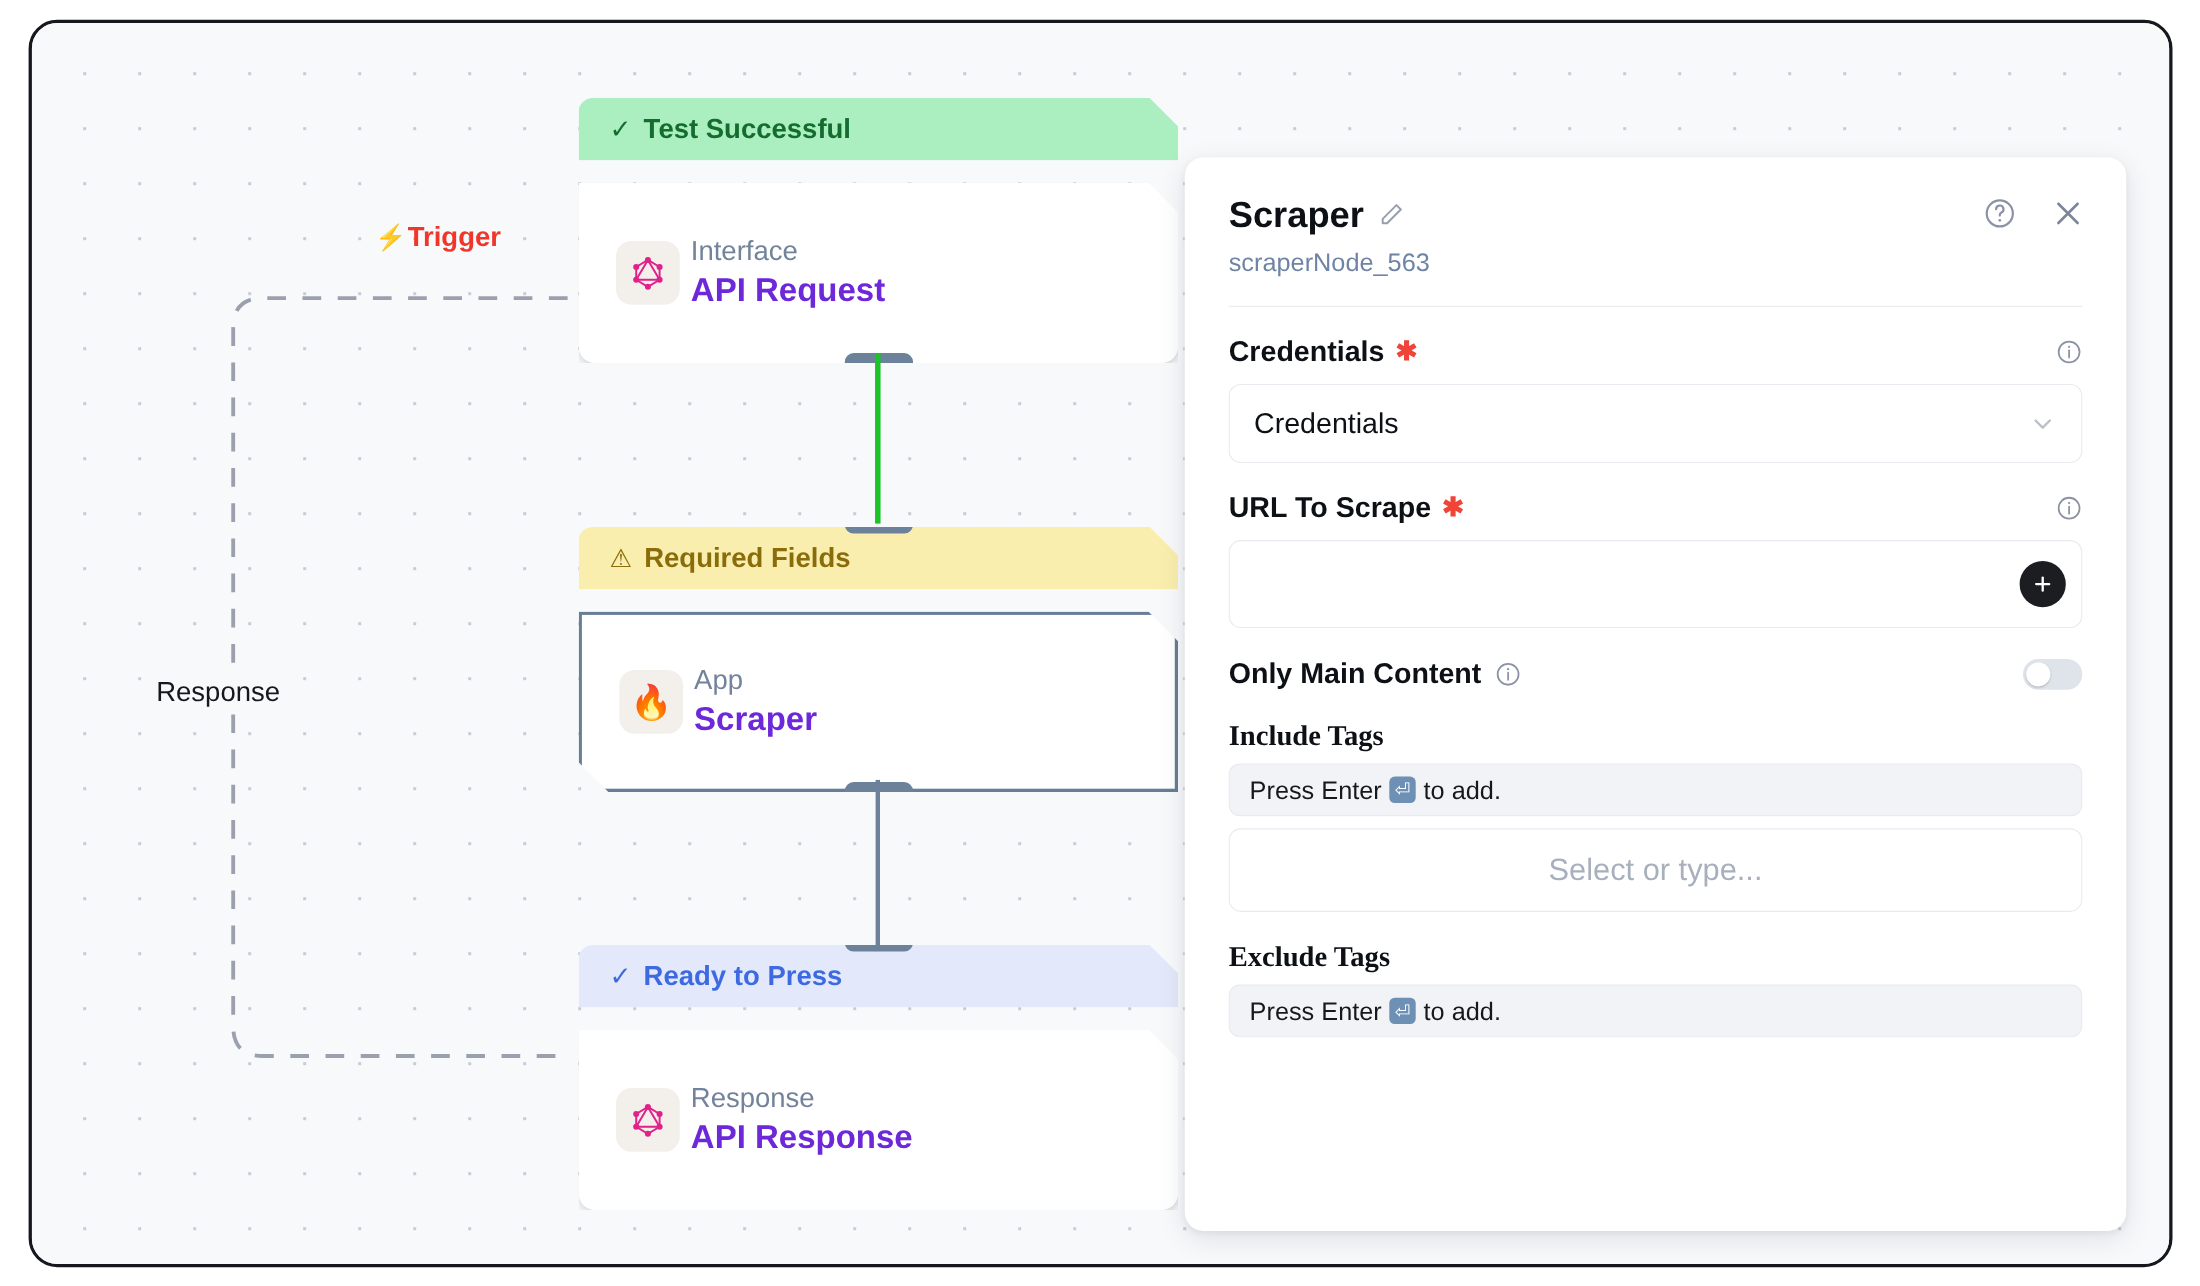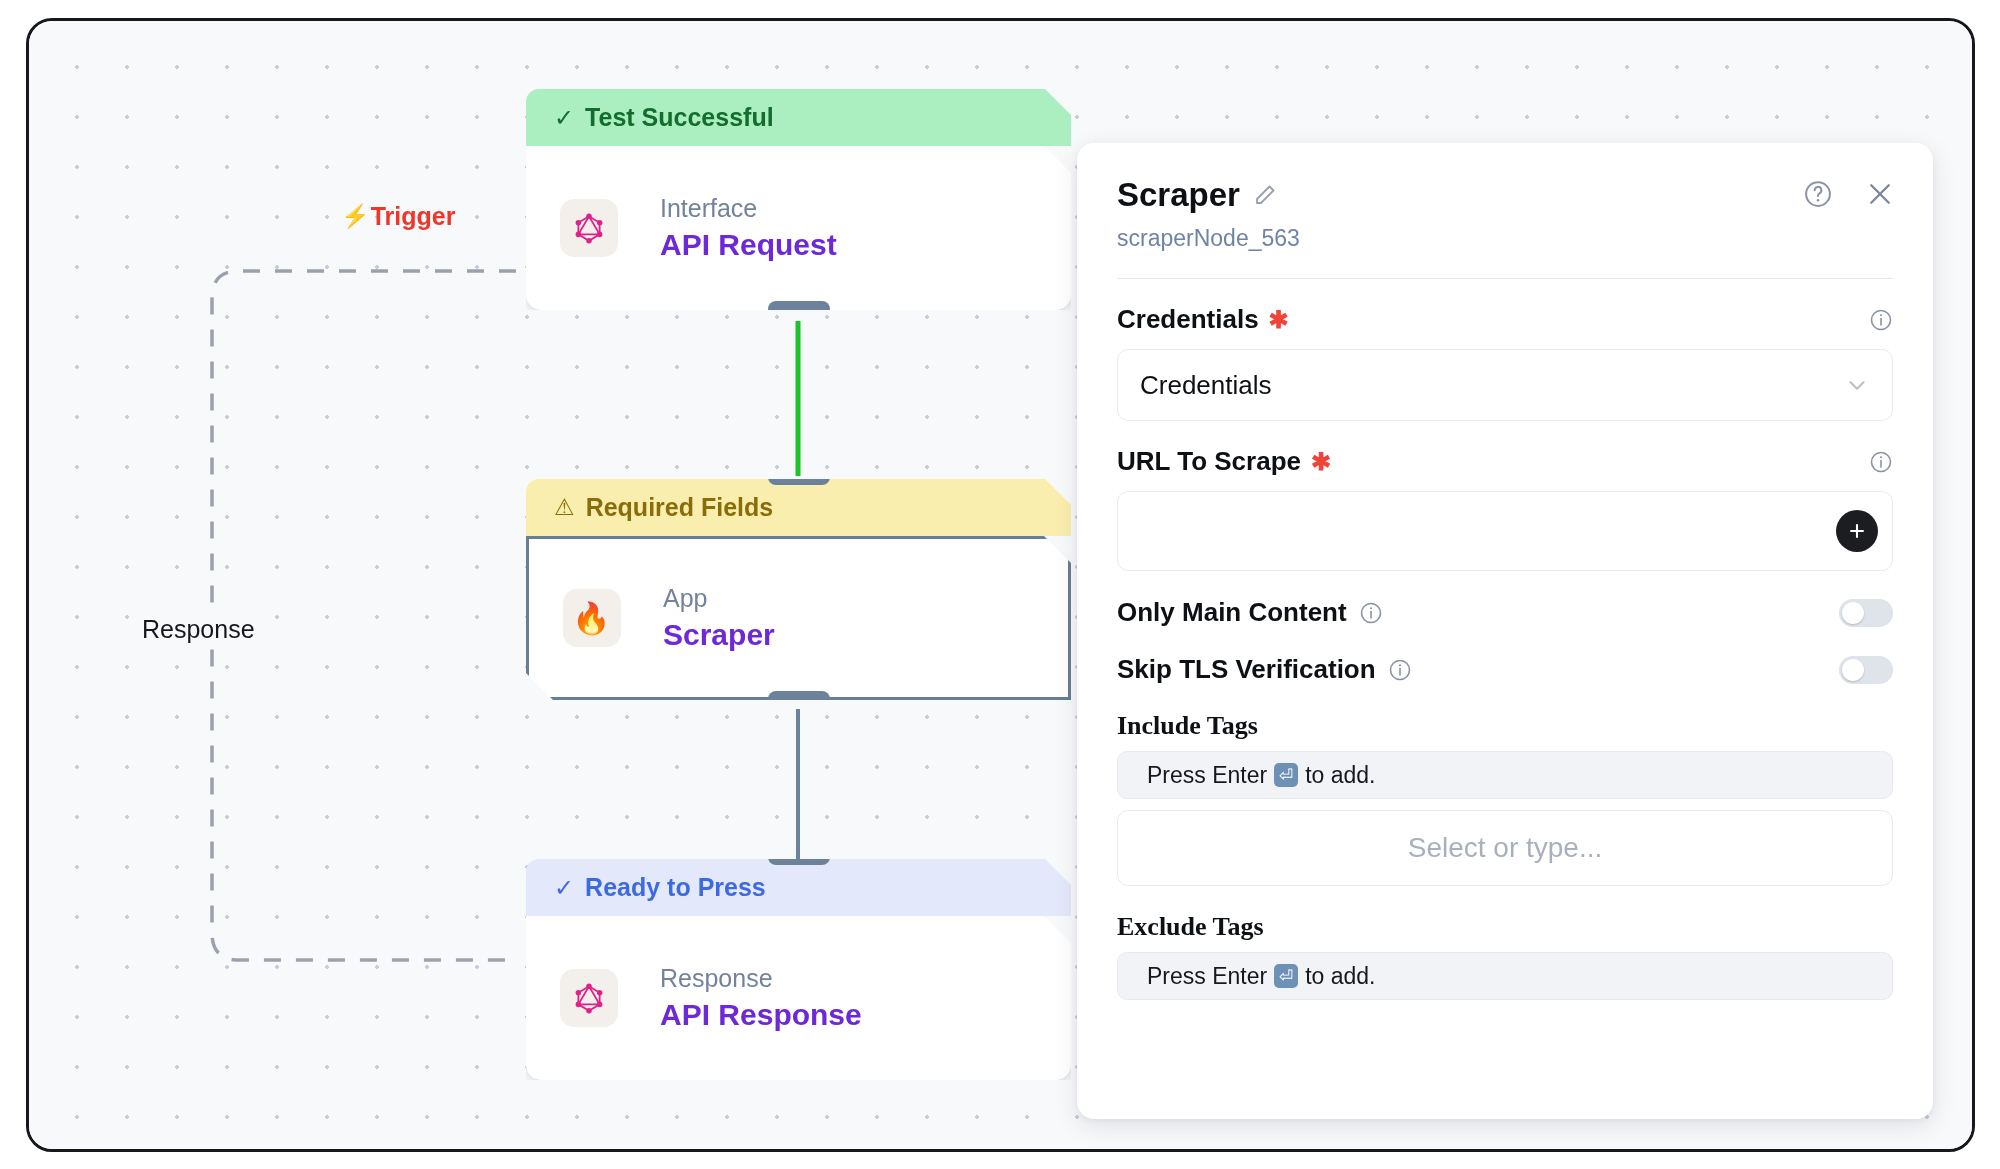--- a/index.html
+++ b/index.html
@@ -79,25 +79,26 @@
 
   .status-green  { background: #abeec0; color: #146c2e; }
   .status-yellow { background: #faeeae; color: #8a6d0b; }
   .status-blue   { background: #e3e9fb; color: #3d6ae0; }
 
   .node-card {
     background: #ffffff;
     height: 164px;
     display: flex;
     align-items: center;
-    gap: 42px;
+    gap: 10px;
     padding: 0 0 0 34px;
     box-shadow: 0 5px 16px rgba(22,24,29,.09), 0 1px 3px rgba(22,24,29,.06);
     border-radius: 0 0 15px 15px;
     clip-path: polygon(0 0, calc(100% - 27px) 0, 100% 27px, 100% 100%, 0 100%);
+    margin-top: 20px;
   }
   .node-card.chamfer-bl {
     clip-path: polygon(0 0, calc(100% - 27px) 0, 100% 27px, 100% 100%, 27px 100%, 0 calc(100% - 27px));
   }
   .node-card.selected {
     border: 3px solid #667e96;
     box-shadow: none;
     border-radius: 0;
     background: #fff;
   }
@@ -249,21 +250,21 @@
     box-shadow: 0 1px 2px rgba(0,0,0,.2);
   }
 
   .tag-hint {
     height: 48px;
     background: #f2f3f6;
     border: 1.5px solid #e8eaef;
     border-radius: 10px;
     display: flex; align-items: center;
     gap: 7px;
-    padding: 0 29px;
+    padding: 0 18px;
     font-size: 23px;
     color: #15181d;
     margin-top: 10px;
   }
   .tag-hint .enter-key {
     display: inline-flex; align-items: center; justify-content: center;
     width: 24px; height: 24px;
     border-radius: 5px;
     background: #6e90b4;
     color: #fff;
@@ -461,32 +462,20 @@
             <circle cx="12" cy="12" r="9.5"></circle>
             <line x1="12" y1="10.5" x2="12" y2="17" stroke-linecap="round"></line>
             <circle cx="12" cy="7.3" r="1.05" fill="#8a93a5" stroke="none"></circle>
           </svg>
           <span class="spacer"></span>
           <div class="switch">
             <div class="knob"></div>
           </div>
         </div>
 
-        <div class="toggle-row">
-          <span class="field-label">Skip TLS Verification</span>
-          <svg class="info-dot" viewBox="0 0 24 24" fill="none" stroke="#8a93a5" stroke-width="1.6">
-            <circle cx="12" cy="12" r="9.5"></circle>
-            <line x1="12" y1="10.5" x2="12" y2="17" stroke-linecap="round"></line>
-            <circle cx="12" cy="7.3" r="1.05" fill="#8a93a5" stroke="none"></circle>
-          </svg>
-          <span class="spacer"></span>
-          <div class="switch">
-            <div class="knob"></div>
-          </div>
-        </div>
 
         <div class="tags-group">
           <span class="field-label">Include Tags</span>
           <div class="tag-hint">
             <span>Press Enter</span>
             <span class="enter-key">⏎</span>
             <span>to add.</span>
           </div>
           <div class="tag-input">
             <span>Select or type...</span>

